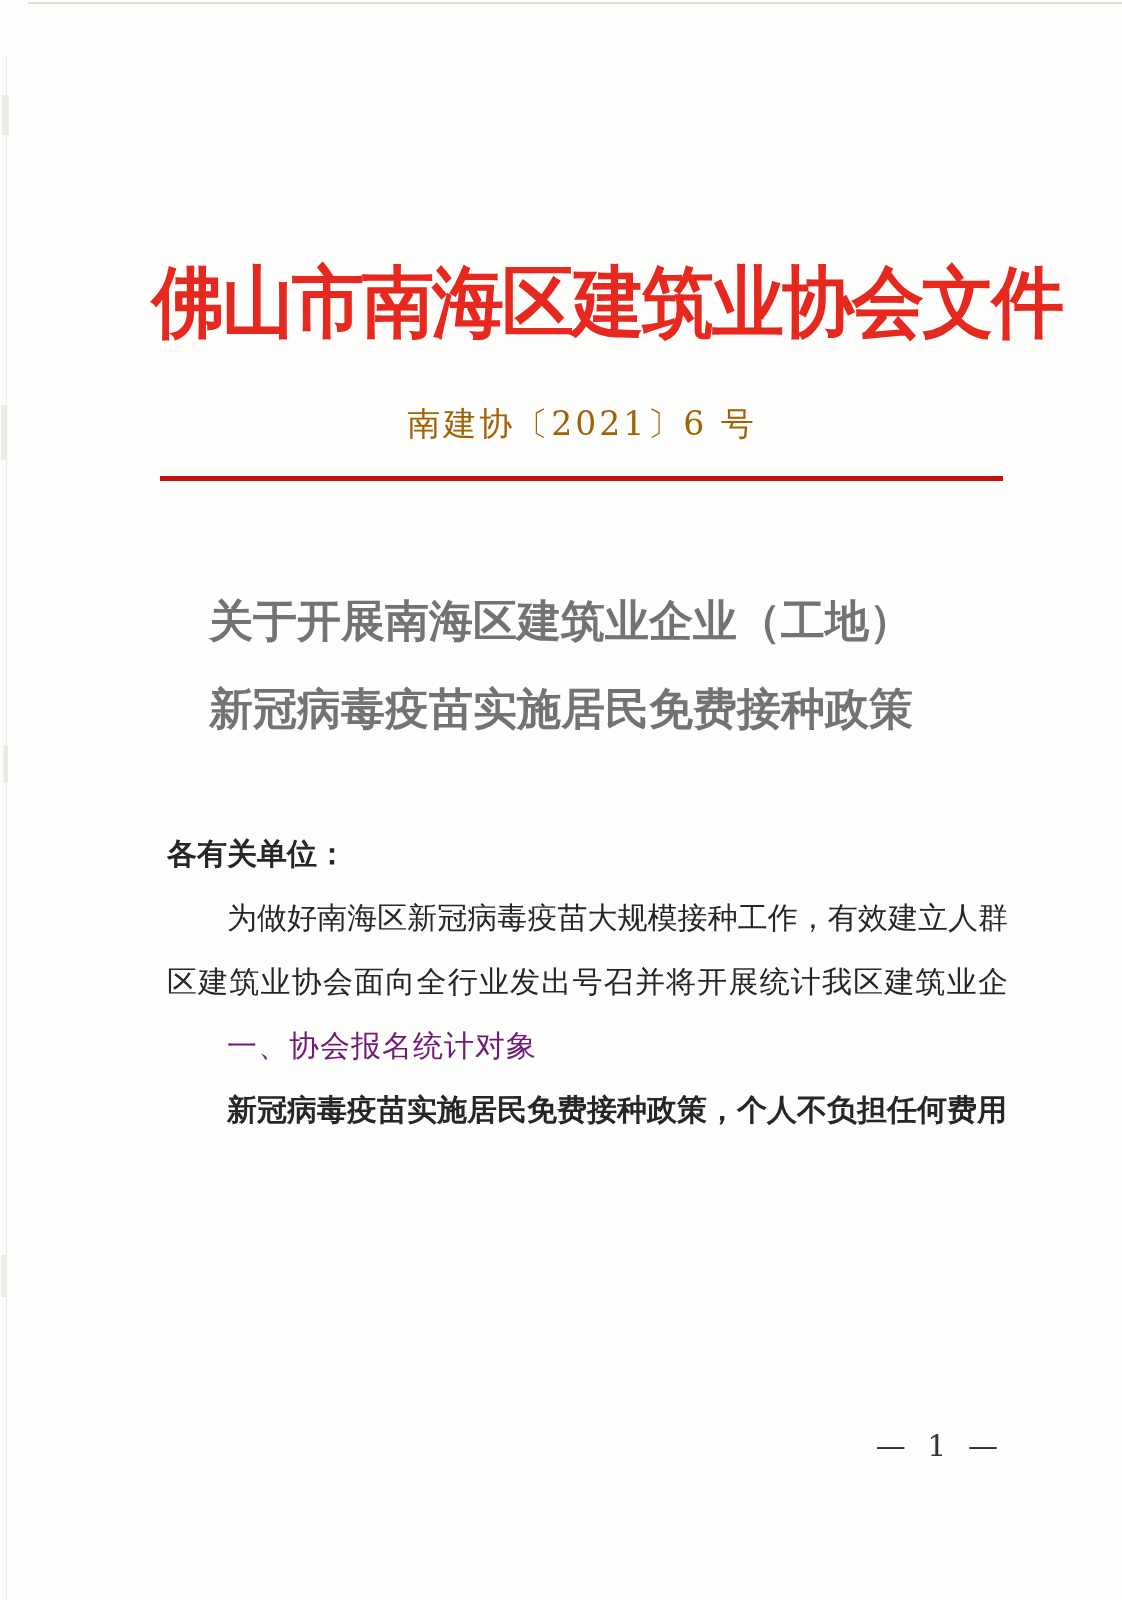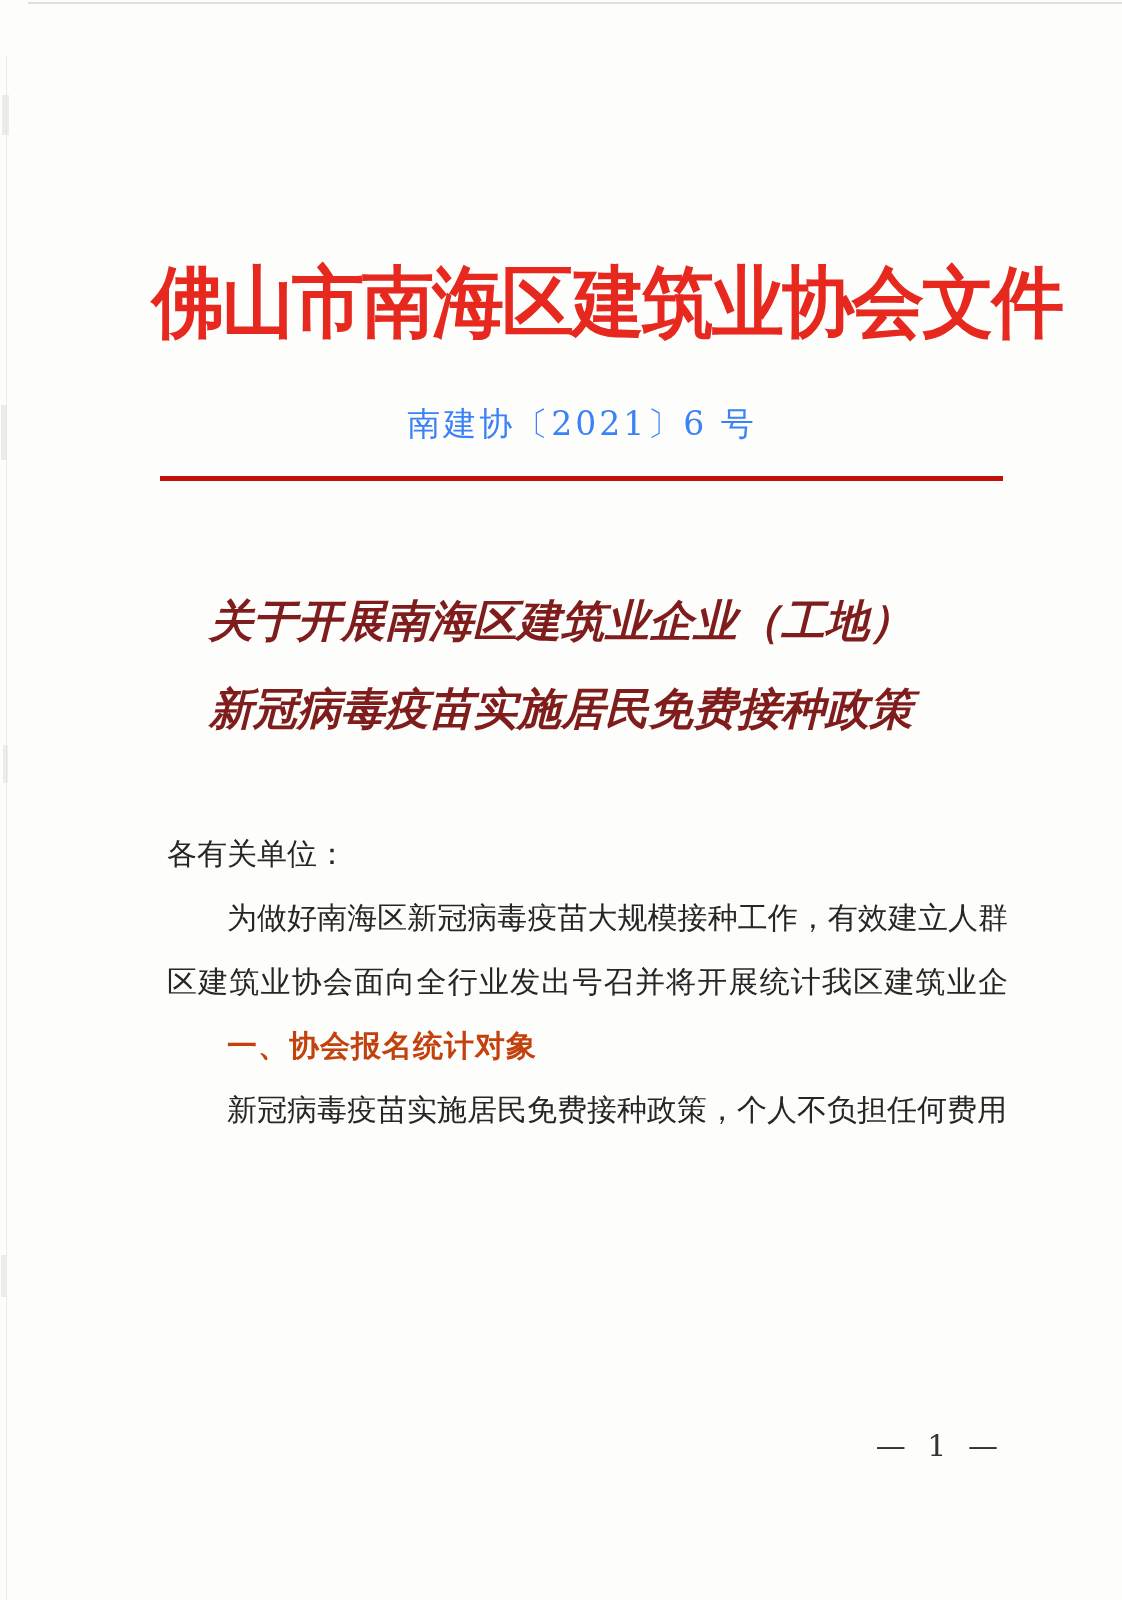--- a/index.html
+++ b/index.html
@@ -46,61 +46,60 @@
     color: #e6281e;
     transform: scaleY(1.08);
     transform-origin: top center;
     white-space: nowrap;
   }
   .doc-number {
     position: absolute; left: 152px; top: 402px; width: 860px;
     text-align: center;
     font-size: 33px;
     letter-spacing: 3px;
-    color: #3b82f6;
+    color: #a16207;
     white-space: nowrap;
   }
   .red-divider {
     position: absolute; left: 160px; top: 476px; width: 843px; height: 5px;
     background: #c2110d;
   }
 
   
   .doc-title {
     position: absolute; left: 116px; width: 890px;
     text-align: center;
     font-size: 44px;
     font-weight: bold;
-    color: #7f1d1d;
+    color: #737373;
     letter-spacing: 0px;
     white-space: nowrap;
-    font-style: italic;
   }
   .doc-title.l1 { top: 592px; }
   .doc-title.l2 { top: 680px; }
 
   
   .body-block {
     position: absolute; left: 167px; top: 822px; width: 841px;
     font-size: 30px;
     line-height: 64px;
     color: #262626;
   }
   .bline {
     text-align: justify;
     text-align-last: justify;
     height: 64px;
     overflow: hidden;
   }
-  .bline.noj { text-align: left; text-align-last: left; }
+  .bline.noj { text-align: left; text-align-last: left; font-weight: bold; }
   .bline.indent { text-indent: 60px; }
   .bline.heading {
     font-family: "DejaVu Sans", "Liberation Sans", sans-serif;
-    font-weight: bold;
-    color: #c2410c;
+    font-weight: normal;
+    color: #701a75;
     letter-spacing: 1px;
   }
 
   .page-number {
     position: absolute; top: 1428px; right: 118px;
     font-size: 30px;
     letter-spacing: 6px;
     color: #333;
     white-space: nowrap;
   }

